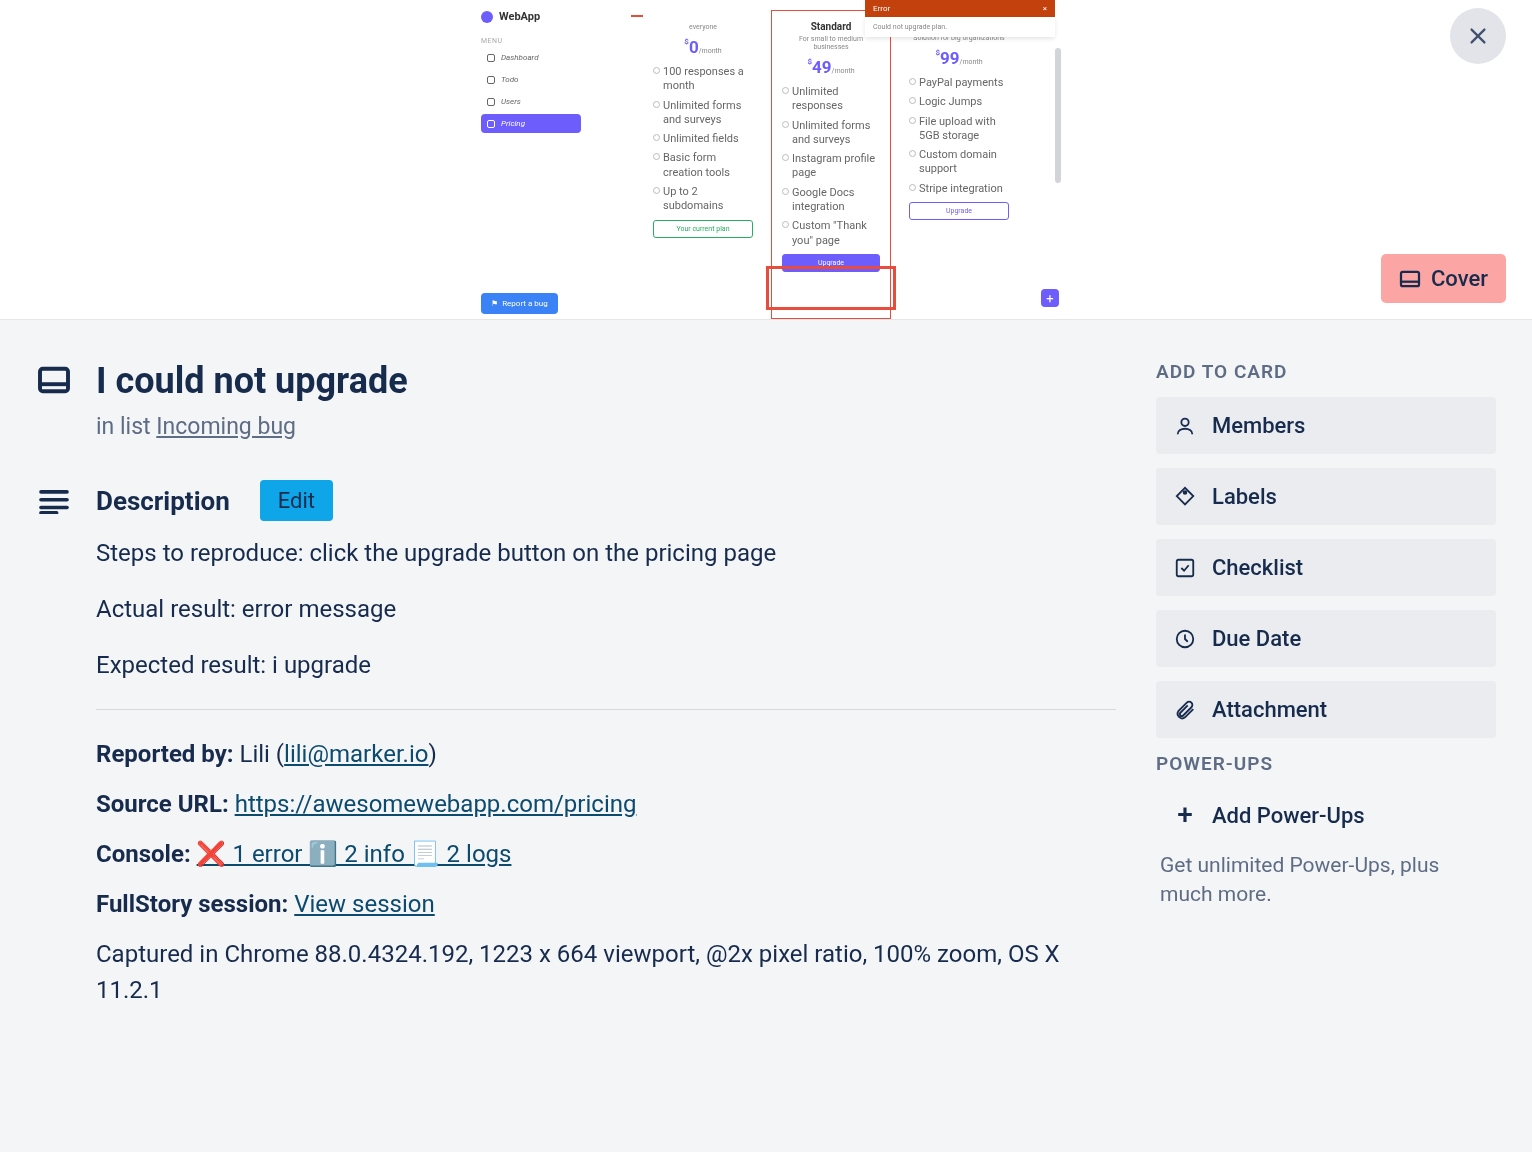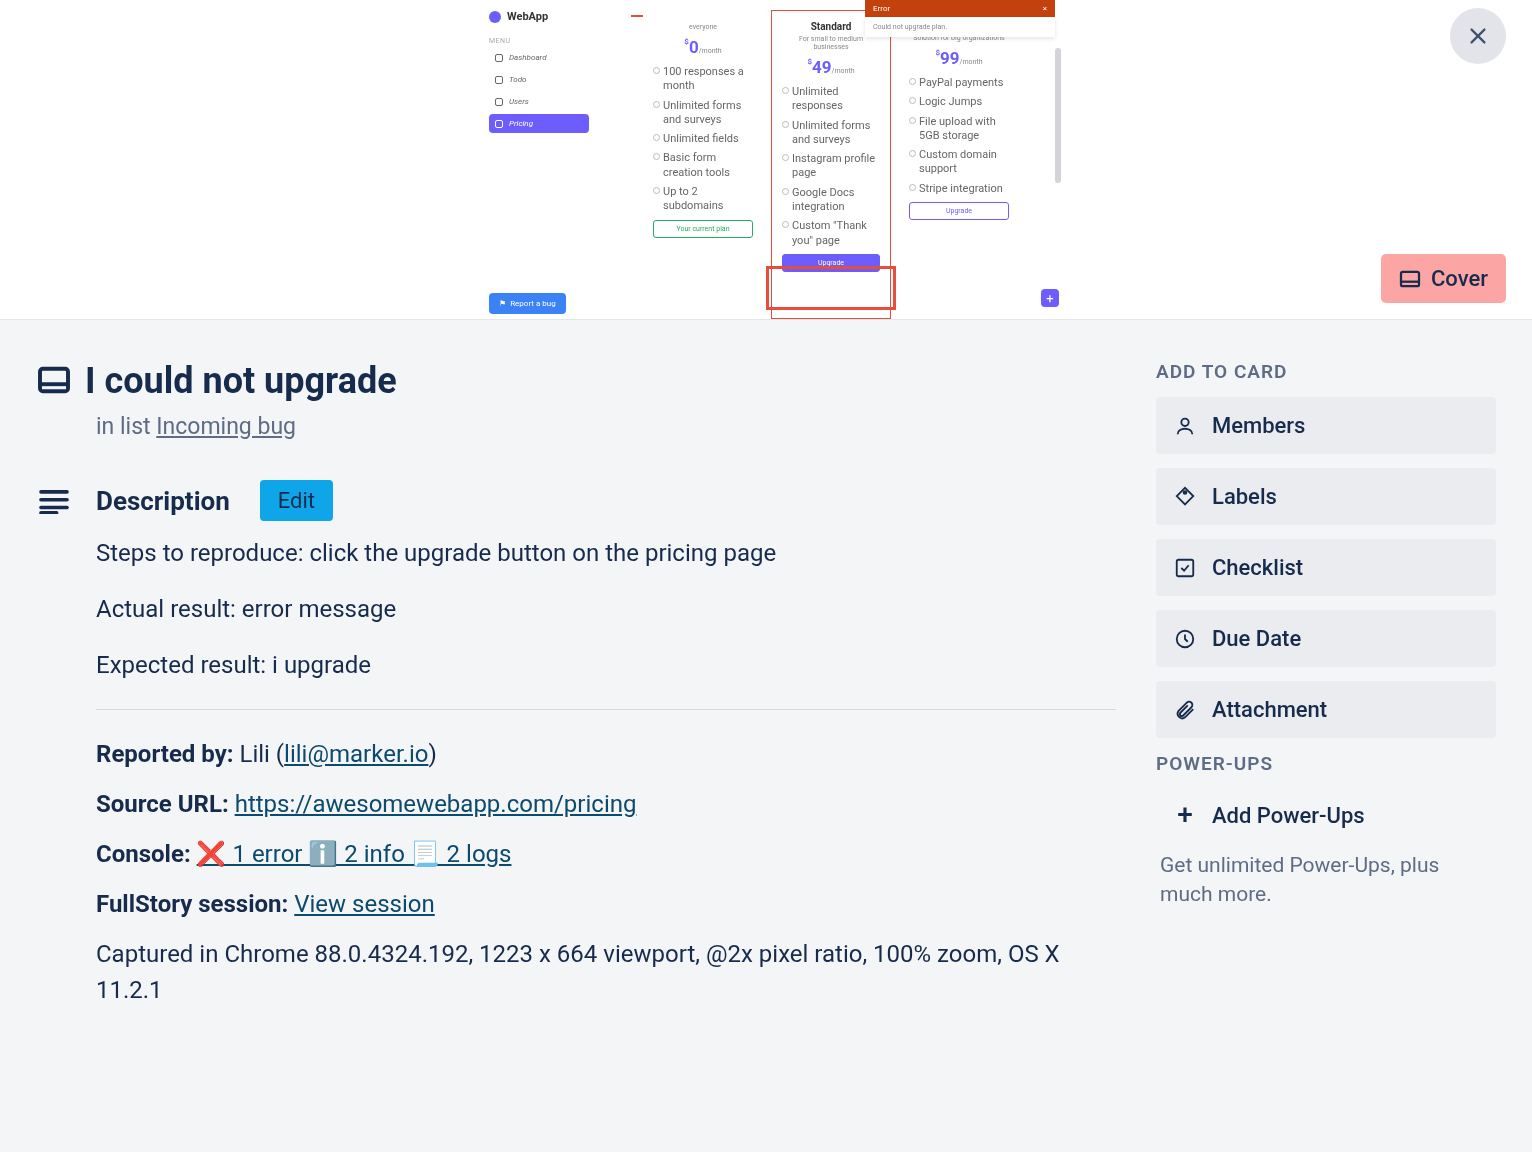--- a/index.html
+++ b/index.html
@@ -22,21 +22,21 @@
   justify-content: center;
 }
 .cover-img {
   width: 590px;
   height: 100%;
   position: relative;
   font-size: 9px;
   background: #fff;
 }
 .webapp-sidebar {
-  position: absolute; left: 8px; top: 0; width: 120px; padding: 10px;
+  position: absolute; left: 0; top: 0; width: 120px; padding: 10px;
 }
 .webapp-logo { display:flex; align-items:center; gap:6px; font-weight:700; color:#333; font-size:11px;}
 .webapp-logo .dot{width:12px;height:12px;border-radius:50%;background:#6d5dfc;display:inline-block;}
 .webapp-menu-label{font-size:7px;color:#aaa;margin-top:14px;letter-spacing:0.5px;}
 .webapp-menu-item{display:flex;align-items:flex-end;gap:6px;padding:5px 6px;font-size:8px;color:#666;border-radius:4px;margin-top:3px;font-style:italic;}
 .webapp-menu-item.active{background:#6d5dfc;color:#fff;}
 .webapp-icon{width:8px;height:8px;border:1px solid currentColor;border-radius:2px;display:inline-block;}
 .report-bug-btn{margin-top:160px;background:#3b82f6;color:#fff;font-size:8px;padding:6px 10px;border-radius:4px;display:inline-flex;align-items:center;gap:4px;}
 
 .pricing-area{position:absolute;left:130px;top:0;right:0;bottom:0;display:flex;gap:8px;padding-top:10px;justify-content:center;}
@@ -66,21 +66,21 @@
 
 .close-btn{position:absolute;top:8px;right:26px;width:56px;height:56px;border-radius:50%;background:#e2e4e9;display:flex;align-items:center;justify-content:center;cursor:pointer;}
 .close-btn svg{width:22px;height:22px;}
 .cover-btn{position:absolute;bottom:16px;right:26px;background:#fca5a5;border-radius:5px;padding:12px 18px;display:flex;align-items:center;gap:10px;font-size:22px;font-weight:500;color:#172b4d;cursor:pointer;}
 
 
 .card-body{padding:40px 36px 0 36px;display:flex;gap:40px;}
 .main-col{flex:1;min-width:0;}
 .side-col{width:340px;flex-shrink:0;}
 
-.title-row{display:flex;align-items:flex-start;gap:13px;margin-bottom:10px;}
+.title-row{display:flex;align-items:flex-start;gap:24px;margin-bottom:10px;}
 .title-icon{width:36px;height:28px;margin-top:6px;flex-shrink:0;}
 .card-title{font-size:36px;font-weight:700;color:#172b4d;line-height:1.2;}
 .list-info{margin-left:60px;font-size:23px;color:#5e6c84;margin-bottom:40px;}
 .list-info a{color:#5e6c84;text-decoration:underline;}
 
 .section-row{display:flex;align-items:center;gap:24px;margin-bottom:14px;}
 .section-icon{width:36px;display:flex;justify-content:center;}
 .section-title{font-size:26px;font-weight:700;color:#172b4d;}
 .edit-btn{background:#0ea5e9;border-radius:4px;padding:8px 18px;font-size:22px;color:#172b4d;cursor:pointer;margin-left:6px;}
 

